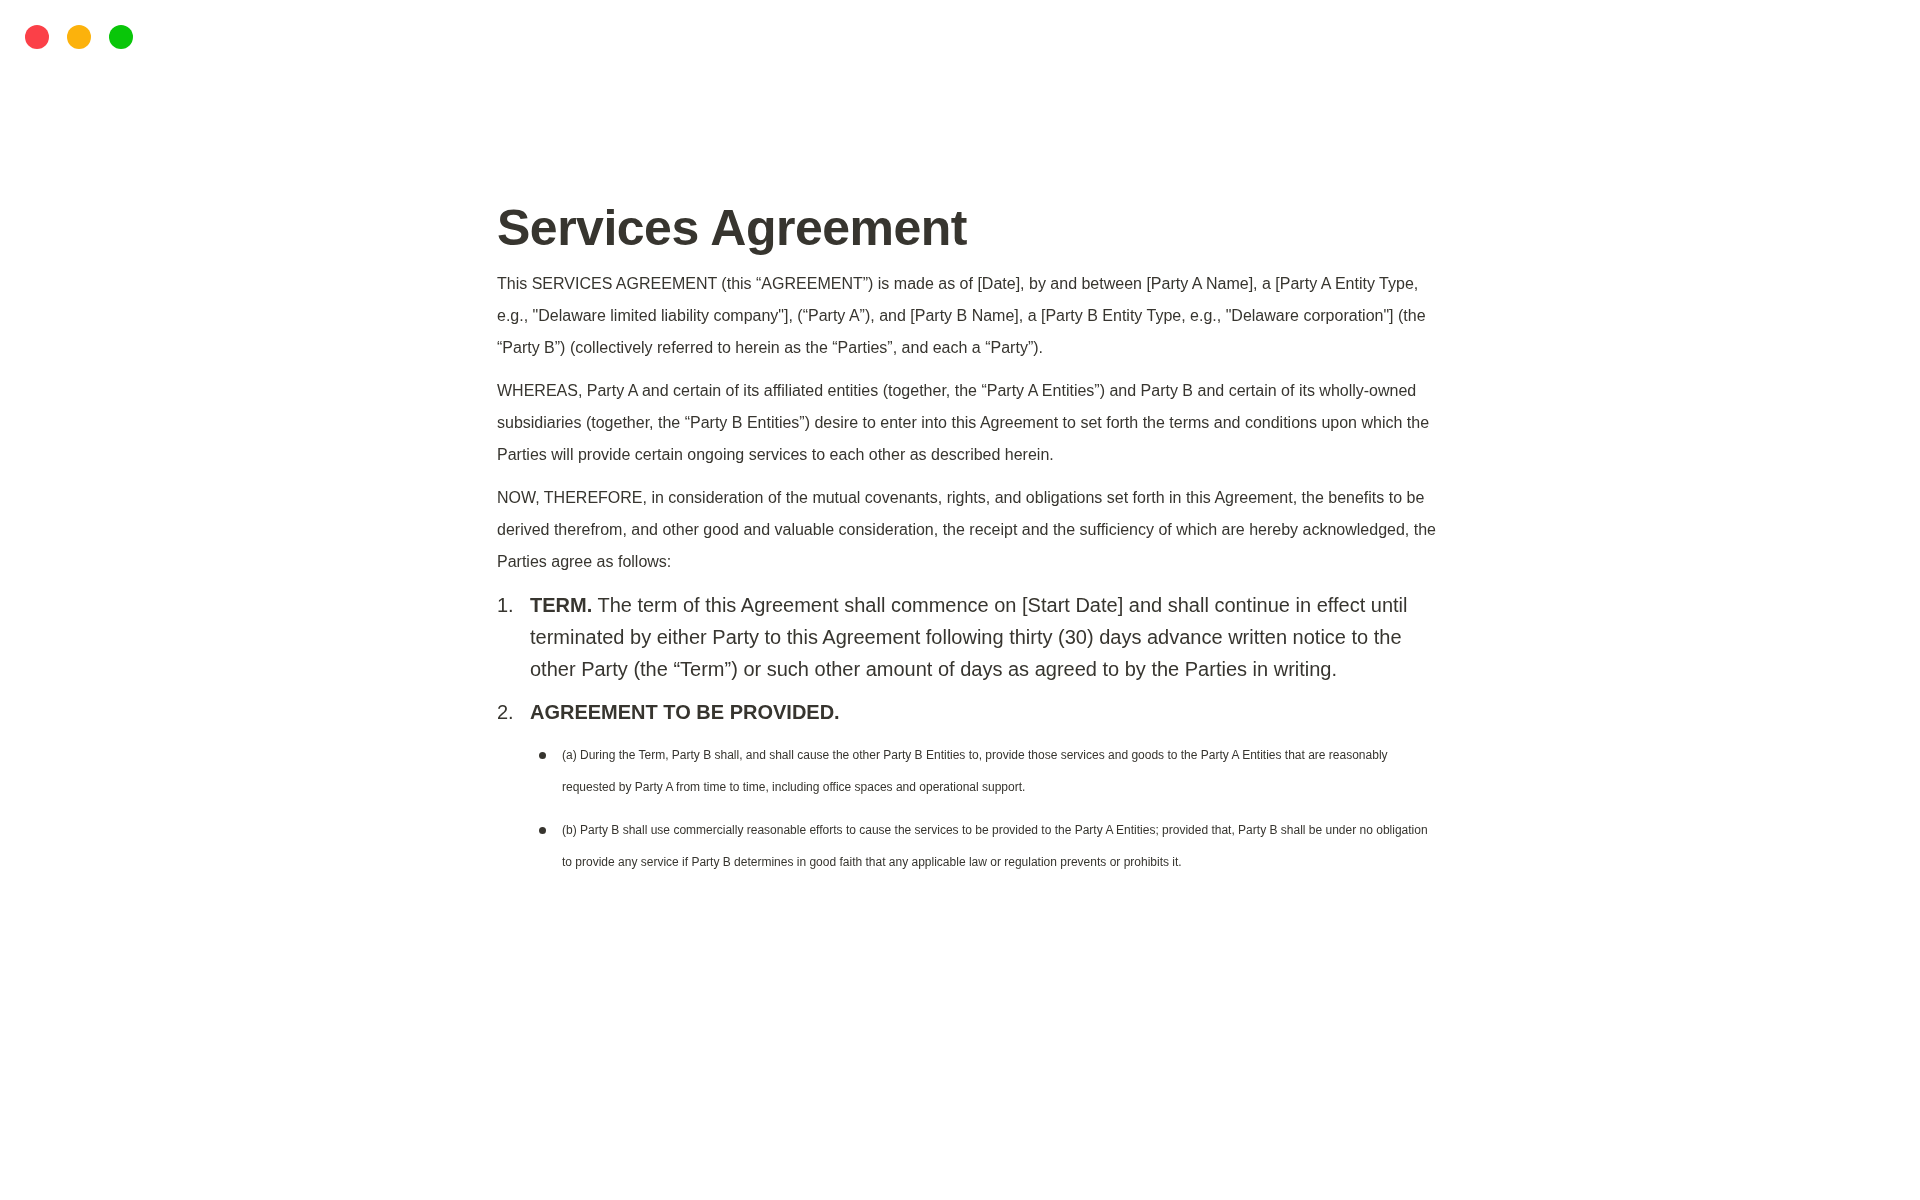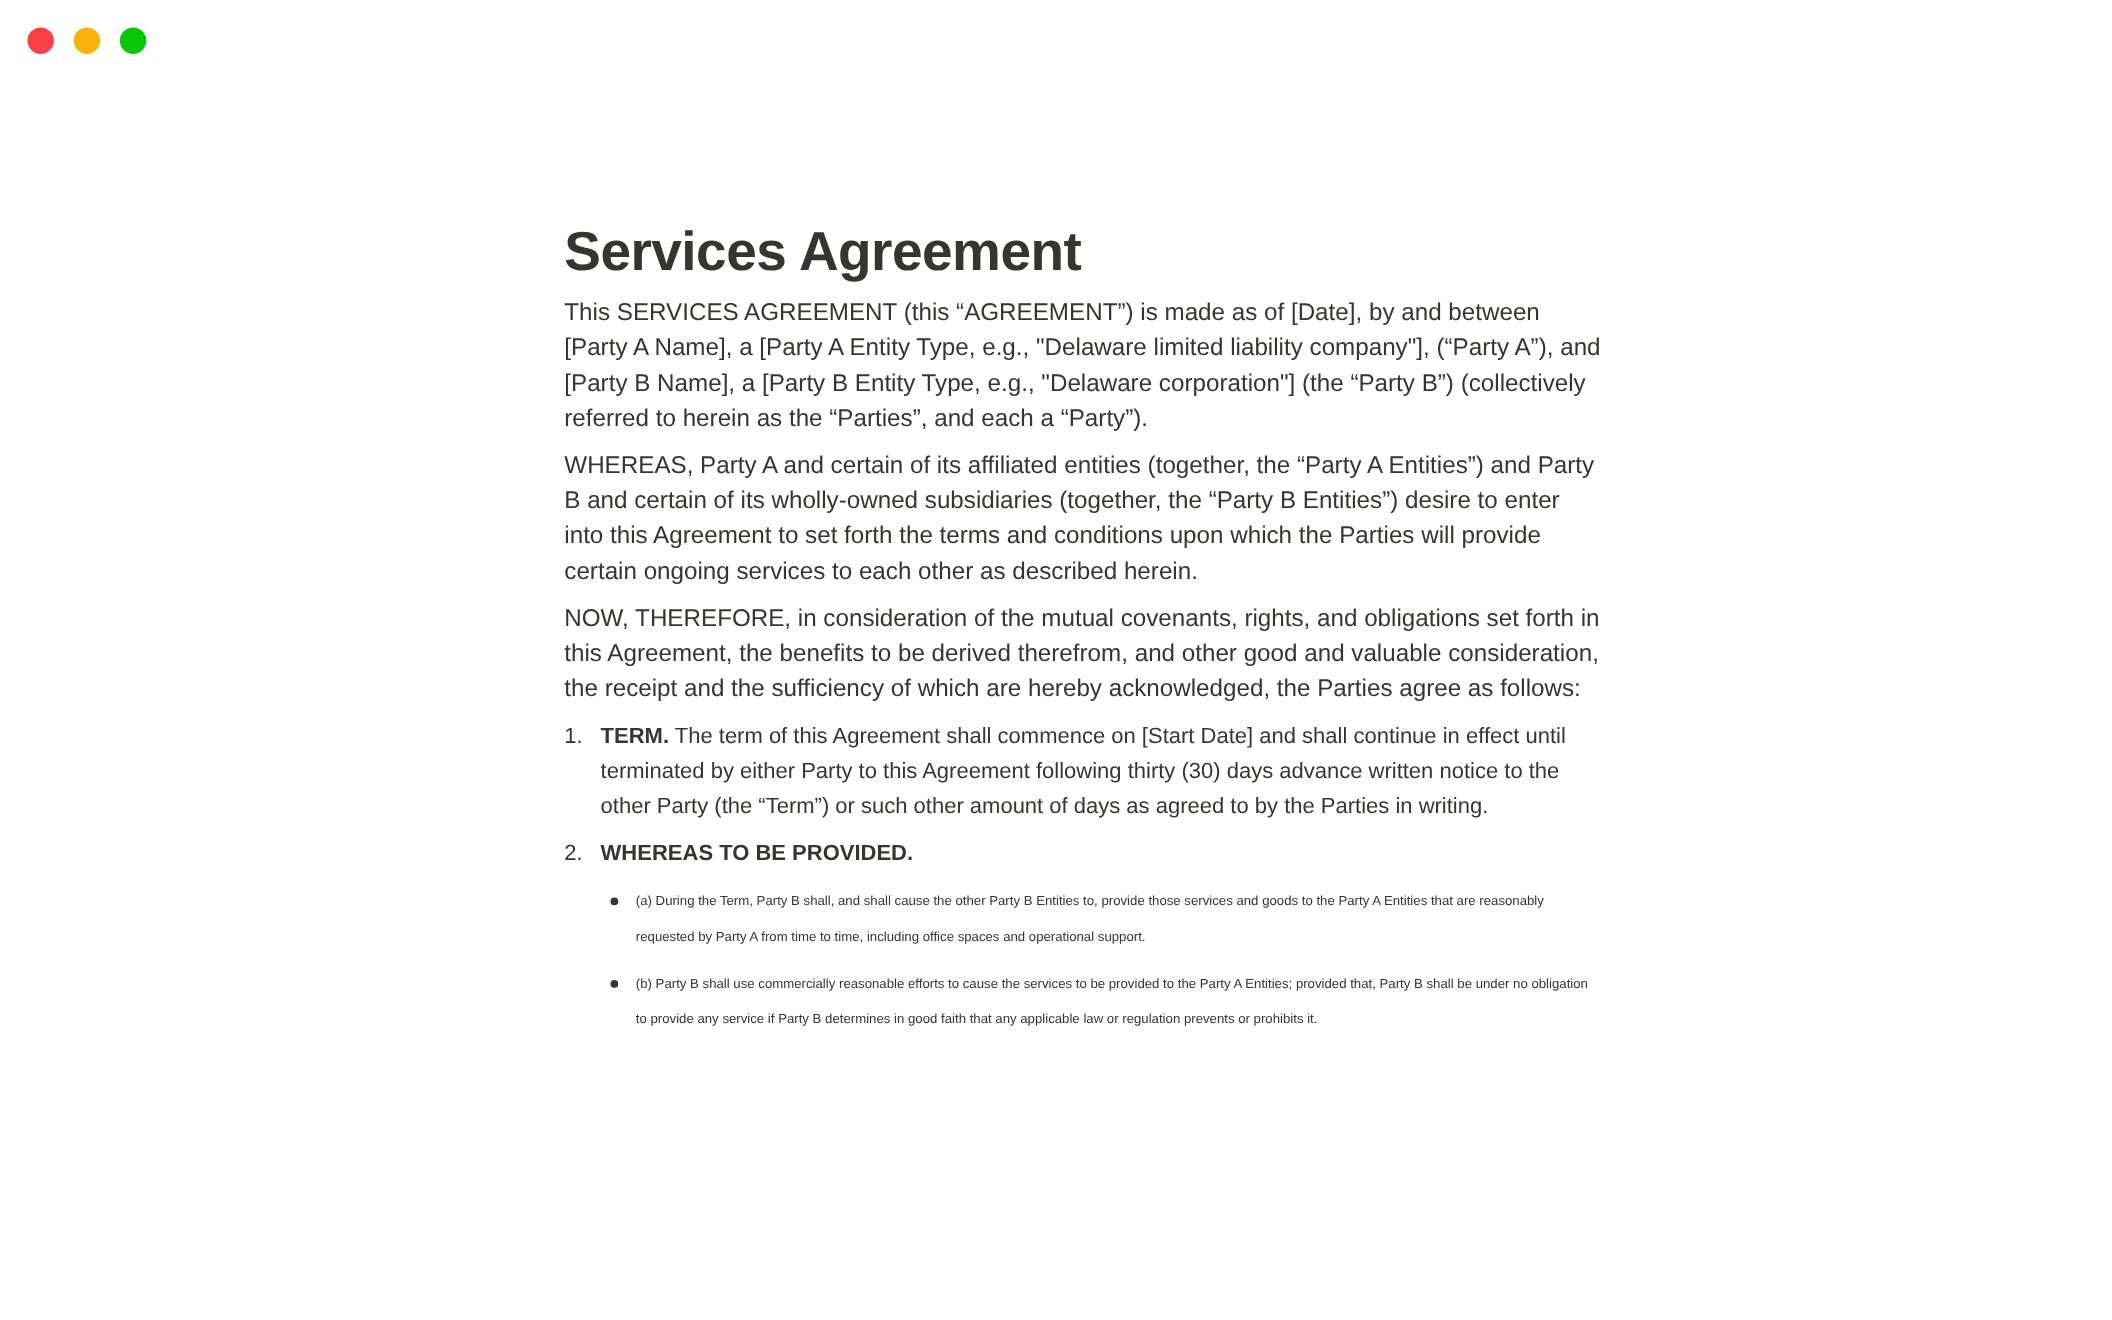--- a/index.html
+++ b/index.html
@@ -3,28 +3,28 @@
 <meta charset="utf-8">
 <style>
   * { margin:0; padding:0; box-sizing:border-box; }
   html,body { width:1920px; height:1200px; background:#ffffff; overflow:hidden; }
   body { font-family:"Liberation Sans", sans-serif; color:#37352f; }
 
   .titlebar { position:absolute; top:0; left:0; width:100%; height:56px; }
   .traffic-lights { position:absolute; top:25px; left:25px; display:flex; gap:18px; }
   .traffic-light { width:24px; height:24px; border-radius:50%; }
 
-  .page { position:absolute; left:497px; top:0; width:943px; padding-top:197px;margin-left:16px; }
+  .page { position:absolute; left:497px; top:0; width:943px; padding-top:197px; }
 
   .doc-title {
     font-size:50px; line-height:62px; font-weight:700; letter-spacing:-0.5px;
     color:#37352f;
   }
 
-  .para { font-size:22px; line-height:32px; margin-top:11px; }
+  .para { font-size:16px; line-height:32px; margin-top:11px; }
   .para:first-of-type { margin-top:9px; }
 
   .num-item { display:flex; margin-top:11px; font-size:20px; line-height:32px; }
   .num-marker { flex:0 0 33px; }
   .num-body { flex:1 1 auto; }
   .bold-run { font-weight:700; }
 
   .bullet-item { position:relative; padding-left:65px; margin-top:11px;
                  font-size:12px; line-height:32px; }
   .bullet-dot { position:absolute; left:42px; top:12.5px; width:7px; height:7px;
@@ -51,21 +51,21 @@
 
   <p class="para">NOW, THEREFORE, in consideration of the mutual covenants, rights, and obligations set forth in this Agreement, the benefits to be derived therefrom, and other good and valuable consideration, the receipt and the sufficiency of which are hereby acknowledged, the Parties agree as follows:</p>
 
   <div class="num-item">
     <span class="num-marker">1.</span>
     <span class="num-body"><span class="bold-run">TERM.</span><span> The term of this Agreement shall commence on [Start Date] and shall continue in effect until terminated by either Party to this Agreement following thirty (30) days advance written notice to the other Party (the “Term”) or such other amount of days as agreed to by the Parties in writing.</span></span>
   </div>
 
   <div class="num-item">
     <span class="num-marker">2.</span>
-    <span class="num-body bold-run">WHEREAS TO BE PROVIDED.</span>
+    <span class="num-body bold-run">AGREEMENT TO BE PROVIDED.</span>
   </div>
 
   <div class="bullet-item">
     <span class="bullet-dot"></span>
     <span>(a) During the Term, Party B shall, and shall cause the other Party B Entities to, provide those services and goods to the Party A Entities that are reasonably requested by Party A from time to time, including office spaces and operational support.</span>
   </div>
 
   <div class="bullet-item">
     <span class="bullet-dot"></span>
     <span>(b) Party B shall use commercially reasonable efforts to cause the services to be provided to the Party A Entities; provided that, Party B shall be under no obligation to provide any service if Party B determines in good faith that any applicable law or regulation prevents or prohibits it.</span>

